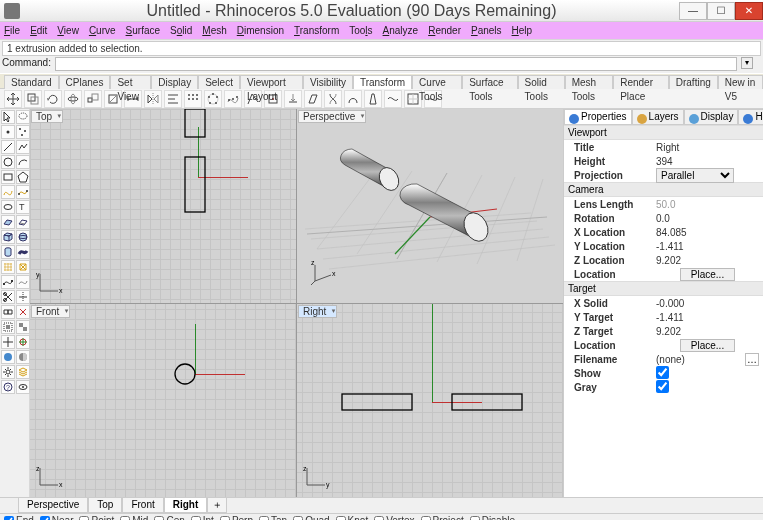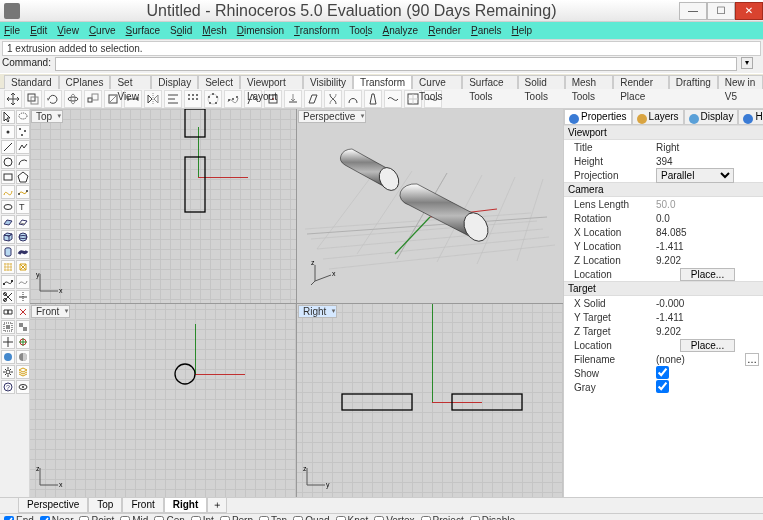--- a/index.html
+++ b/index.html
@@ -3,21 +3,21 @@
 <meta charset="utf-8">
 <style>
   * { box-sizing: border-box; margin: 0; padding: 0; font-family: "Segoe UI", Tahoma, sans-serif; }
   html, body { width: 763px; height: 520px; overflow: hidden; background: #f0f0f0; }
   .titlebar { height: 22px; background: linear-gradient(#fff,#e8e8e8); border-bottom: 1px solid #d0d0d0; display: flex; align-items: center; position: relative; }
   .title-icon { width:16px; height:16px; margin:0 4px; background:#777; border-radius:2px; }
   .title-text { flex:1; text-align:center; font-size:16px; color:#444; }
   .winbtns { display:flex; }
   .winbtn { width:28px; height:18px; margin-top:0; border:1px solid #bbb; background:#f6f6f6; text-align:center; font-size:10px; line-height:16px; color:#333; }
   .winbtn.close { background:#d9432f; color:#fff; border-color:#a52c1d; }
-  .menubar { height:18px; background:#5eead4; border-bottom:1px solid #d8d8d8; display:flex; padding:0 4px; gap:10px; }
+  .menubar { height:18px; background:#f0abfc; border-bottom:1px solid #d8d8d8; display:flex; padding:0 4px; gap:10px; }
   .menubar span { font-size:10px; color:#222; line-height:18px; cursor:default; }
   .menubar span u { text-decoration:underline; }
   .statusline { border:1px solid #ccc; margin:1px 2px; padding:1px 4px; font-size:10px; color:#333; background:#fff; }
   .cmdrow { display:flex; align-items:flex-start; padding:0 10px 2px 2px; gap:4px; }
   .cmdrow label { font-size:10px; color:#222; }
   .cmdrow input { flex:1; border:1px solid #bbb; font-size:10px; height:14px; padding:0 2px; }
   .scroll-btn { width:12px; height:12px; border:1px solid #aaa; background:#eee; font-size:8px; text-align:center; line-height:10px; }
   .tabbar { height:16px; background:#ece9d8; border-top:1px solid #fff; border-bottom:1px solid #ccc; display:flex; padding-left:4px; gap:0; }
   .tab { font-size:10px; padding:0 6px; border:1px solid #ccc; border-bottom:none; background:#f0f0f0; line-height:14px; color:#333; cursor:default; position:relative; top:1px; }
   .tab.active { background:#fff; }
@@ -50,21 +50,21 @@
   .coord-ind svg { overflow:visible; }
   .persp-svg { position:absolute; inset:0; }
   .panel { width:200px; background:#f4f4f4; border-left:1px solid #ccc; display:flex; flex-direction:column; font-size:10px; }
   .ptabs { display:flex; background:#eee; border-bottom:1px solid #ccc; height:16px; }
   .ptab { padding:0 4px; border:1px solid #ccc; border-bottom:none; line-height:14px; display:flex; align-items:flex-end; gap:2px; background:#f0f0f0; }
   .ptab.active { background:#fff; }
   .ptab .pic { width:10px; height:10px; border-radius:5px; }
   .pbody { flex:1; overflow:auto; background:#fff; }
   .phead { background:#eaeaea; padding:1px 4px; font-weight:400; border-top:1px solid #ddd; border-bottom:1px solid #ddd; }
   .prow { display:flex; padding:0 4px; align-items:center; height:14px; }
-  .prow .k { flex:0 0 88px; padding-left:6px; color:#333; }
+  .prow .k { flex:0 0 88px; padding-left:6px; color:#333;font-weight:bold; }
   .prow .v { flex:1; color:#333; }
   .prow .btn { border:1px solid #bbb; background:#f0f0f0; padding:0 10px; font-size:10px; }
   .prow select { font-size:10px; border:1px solid #bbb; width:78px; }
   .vtabs { height:16px; border-top:1px solid #ccc; background:#f0f0f0; display:flex; padding-left:18px; gap:0; }
   .vtab { font-size:10px; padding:0 8px; border:1px solid #ccc; border-top:none; line-height:14px; background:#f4f4f4; }
   .vtab.active { background:#fff; font-weight:bold; }
   .osnap { height:14px; background:#f0f0f0; border-top:1px solid #ccc; display:flex; gap:6px; padding:0 4px; align-items:center; font-size:10px; color:#333; }
   .osnap label { display:flex; align-items:center; gap:2px; }
   .osnap input { width:10px; height:10px; }
 </style>

